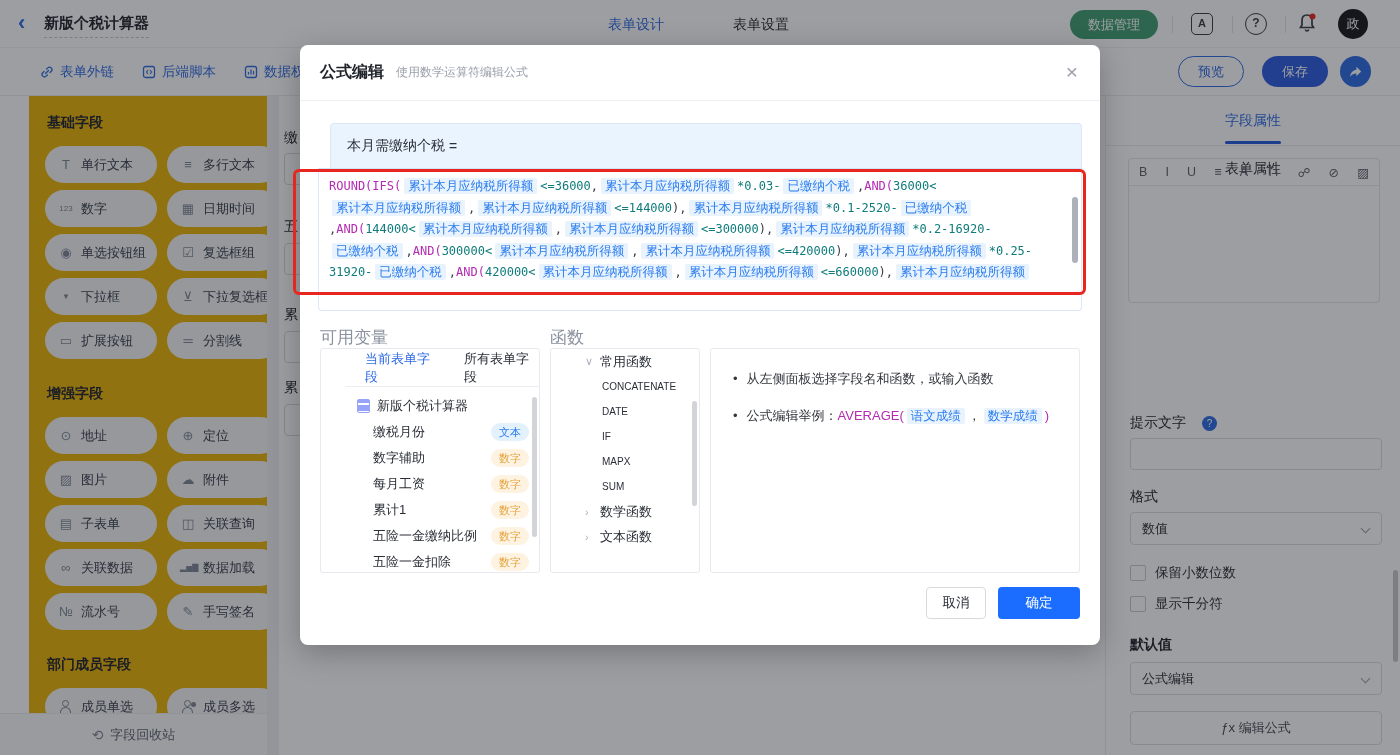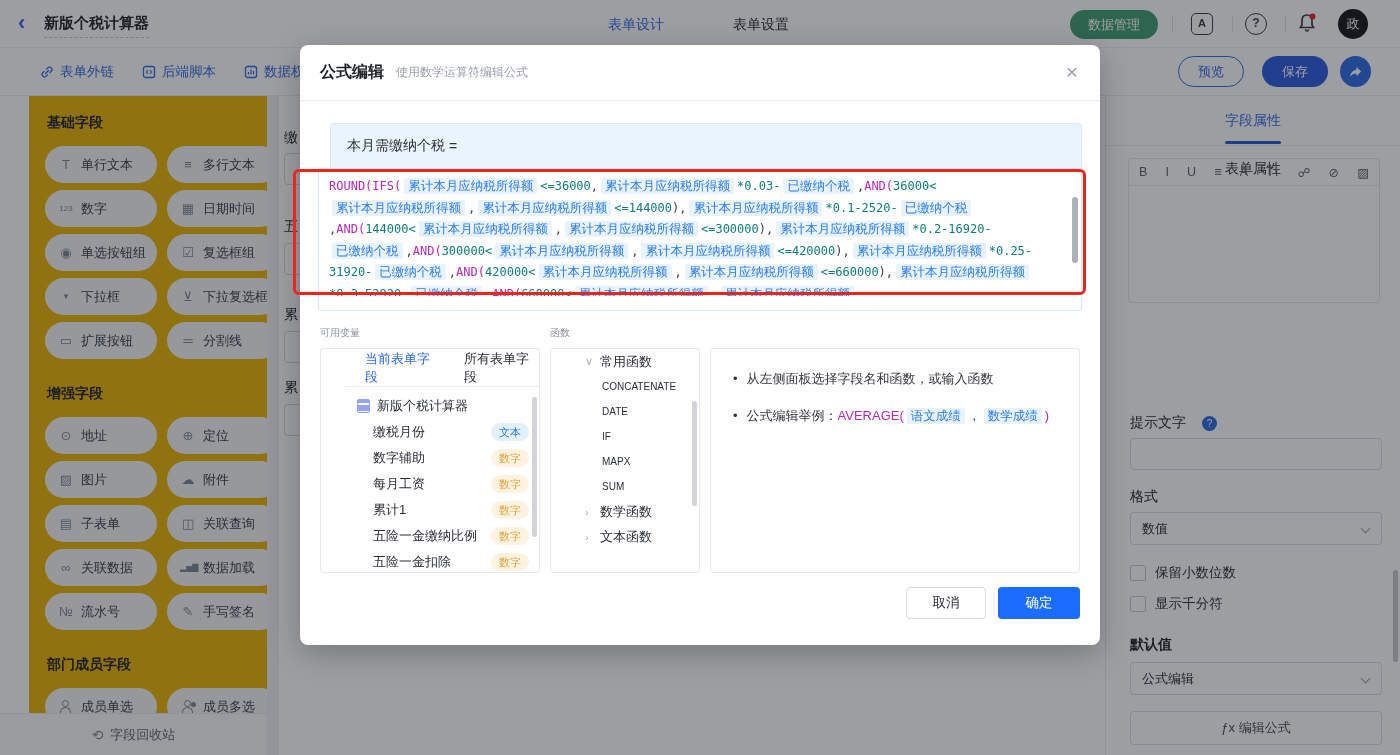--- a/index.html
+++ b/index.html
@@ -109,21 +109,21 @@
     font-family:"DejaVu Sans Mono","Liberation Mono",monospace; }
   .tk-c { font-family:"Liberation Sans","DejaVu Sans",sans-serif; font-size:12.5px; background:#e8f3fe; color:#2a7cee;
     padding:1px 4px; border-radius:2px; margin:0 3px; }
   .tk-f { color:#b42ab4; }
   .tk-n { color:#0f7b7b; }
   .tk-o { color:#3a3f47; }
   .fx-sb { position:absolute; right:3px; top:28px; width:6px; height:66px; background:#adb2ba; border-radius:3px; }
   .redbox { position:absolute; left:293px; top:169px; width:793px; height:126px; border:3px solid #e8251f;
     border-radius:6px; z-index:20; pointer-events:none; }
 
-  .mini-label { position:absolute; top:281px; font-size:10px; color:#8a919f; }
+  .mini-label { position:absolute; top:281px; font-size:17px; color:#8a919f; }
   .panel { position:absolute; top:303px; height:225px; border:1px solid #e7e9ee; border-radius:3px; overflow:hidden; background:#fff;padding-left:24px;}
   .vars { left:20px; width:220px; }
   .vtabs { display:flex; gap:24px; padding:0 0 0 20px; height:38px; align-items:center; border-bottom:1px solid #ebedf0; font-size:13px;}
   .vtab.active { color:#2e6be6; }
   .vtab { color:#2a2e36; cursor:pointer; }
   .vform { display:flex; gap:7px; align-items:center; padding:10px 0 4px 12px; font-size:13px; color:#2a2e36; }
   .doc-ic { width:13px; height:14px; border-radius:2px; flex:none;
     background:repeating-linear-gradient(#97a3f8 0 3px, #fff 3px 5px, #97a3f8 5px 8px); background-color:#97a3f8;
     border:1px solid #97a3f8; }
   .vrow { display:flex; justify-content:space-between; align-items:center; height:26px; padding:0 10px 0 28px;
@@ -139,21 +139,21 @@
   .mag::after { content:""; position:absolute; left:8px; top:8px; width:4px; height:1.5px; background:#b6bcc6; transform:rotate(45deg);}
   .fsearch .ph { font-size:13px; color:#b6bcc6; }
   .frow { height:25px; display:flex; align-items:center; gap:5px; padding-left:10px; font-size:13px; color:#2a2e36; cursor:pointer;}
   .frow .ar { color:#aab0bb; font-size:11px; width:10px; }
   .fitem { height:25px; line-height:25px; padding-left:27px; font-size:10px; color:#2a2e36; cursor:pointer;}
   .fsb { position:absolute; right:2px; top:52px; width:5px; height:105px; background:#d2d4d8; border-radius:3px;}
   .hint { left:410px; width:370px; padding:20px 22px; font-size:13px; color:#33363c; }
   .hint .row { margin-bottom:17px; line-height:20px; }
   .hint .b { margin-right:9px; }
   .m-foot { position:absolute; right:20px; bottom:26px; display:flex; gap:12px; }
-  .btn-cancel { width:80px; height:32px; border:1px solid #d9d9d9; border-radius:4px; background:#fff;
+  .btn-cancel { width:60px; height:32px; border:1px solid #d9d9d9; border-radius:4px; background:#fff;
     text-align:center; line-height:30px; font-size:13.5px; color:#2a2e36; cursor:pointer;}
   .btn-ok { width:82px; height:32px; border-radius:4px; background:#1a6dff; color:#fff;
     text-align:center; line-height:32px; font-size:13.5px; cursor:pointer;}
 </style>
 </head>
 <body>
 
 <div class="stage">
 
   <div class="hdr">
@@ -387,21 +387,20 @@
       <div class="fx-name">
         <span>本月需缴纳个税</span>&nbsp;<span>=</span>
       </div>
       <div class="fx-body">
         <div class="fx-scroll" id="formula-area">
             <div class="fx-line"><span class="tk-f">ROUND(IFS(</span><span class="tk-c">累计本月应纳税所得额</span><span class="tk-n">&lt;=36000</span><span class="tk-o">,</span><span class="tk-c">累计本月应纳税所得额</span><span class="tk-n">*0.03-</span><span class="tk-c">已缴纳个税</span><span class="tk-o">,</span><span class="tk-f">AND(</span><span class="tk-n">36000&lt;</span></div>
             <div class="fx-line"><span class="tk-c">累计本月应纳税所得额</span><span class="tk-o">,</span><span class="tk-c">累计本月应纳税所得额</span><span class="tk-n">&lt;=144000</span><span class="tk-o">),</span><span class="tk-c">累计本月应纳税所得额</span><span class="tk-n">*0.1-2520-</span><span class="tk-c">已缴纳个税</span></div>
             <div class="fx-line"><span class="tk-o">,</span><span class="tk-f">AND(</span><span class="tk-n">144000&lt;</span><span class="tk-c">累计本月应纳税所得额</span><span class="tk-o">,</span><span class="tk-c">累计本月应纳税所得额</span><span class="tk-n">&lt;=300000</span><span class="tk-o">),</span><span class="tk-c">累计本月应纳税所得额</span><span class="tk-n">*0.2-16920-</span></div>
             <div class="fx-line"><span class="tk-c">已缴纳个税</span><span class="tk-o">,</span><span class="tk-f">AND(</span><span class="tk-n">300000&lt;</span><span class="tk-c">累计本月应纳税所得额</span><span class="tk-o">,</span><span class="tk-c">累计本月应纳税所得额</span><span class="tk-n">&lt;=420000</span><span class="tk-o">),</span><span class="tk-c">累计本月应纳税所得额</span><span class="tk-n">*0.25-</span></div>
             <div class="fx-line"><span class="tk-n">31920-</span><span class="tk-c">已缴纳个税</span><span class="tk-o">,</span><span class="tk-f">AND(</span><span class="tk-n">420000&lt;</span><span class="tk-c">累计本月应纳税所得额</span><span class="tk-o">,</span><span class="tk-c">累计本月应纳税所得额</span><span class="tk-n">&lt;=660000</span><span class="tk-o">),</span><span class="tk-c">累计本月应纳税所得额</span></div>
-            <div class="fx-line"><span class="tk-n">*0.3-52920-</span><span class="tk-c">已缴纳个税</span><span class="tk-o">,</span><span class="tk-f">AND(</span><span class="tk-n">660000&lt;</span><span class="tk-c">累计本月应纳税所得额</span><span class="tk-o">,</span><span class="tk-c">累计本月应纳税所得额</span></div>
           </div>
         <div class="fx-sb"></div>
       </div>
     </div>
 
     <span class="mini-label" style="left:20px">可用变量</span>
     <span class="mini-label" style="left:250px">函数</span>
 
     <div class="panel vars">
       <div class="vtabs">

